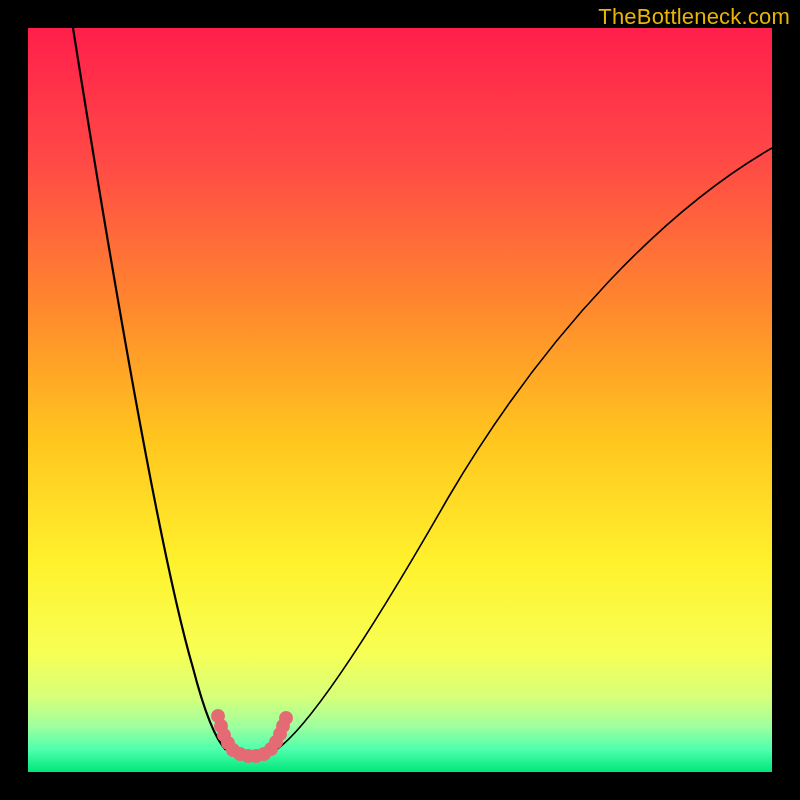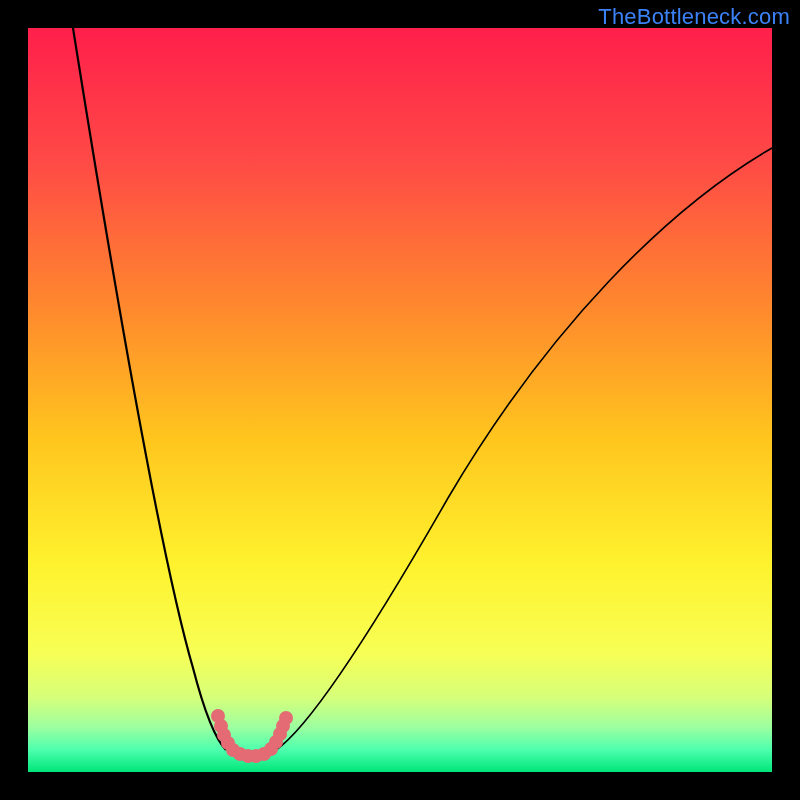--- a/index.html
+++ b/index.html
@@ -14,21 +14,21 @@
   .outer {
     position: relative;
     width: 800px;
     height: 800px;
     background: #000;
   }
   .watermark {
     position: absolute;
     top: 4px;
     right: 10px;
-    color: #3b82f6;
+    color: #eab308;
     font-size: 22px;
     font-weight: 500;
     letter-spacing: 0.2px;
     z-index: 10;
   }
   svg.plot {
     position: absolute;
     left: 28px;
     top: 28px;
     width: 744px;

